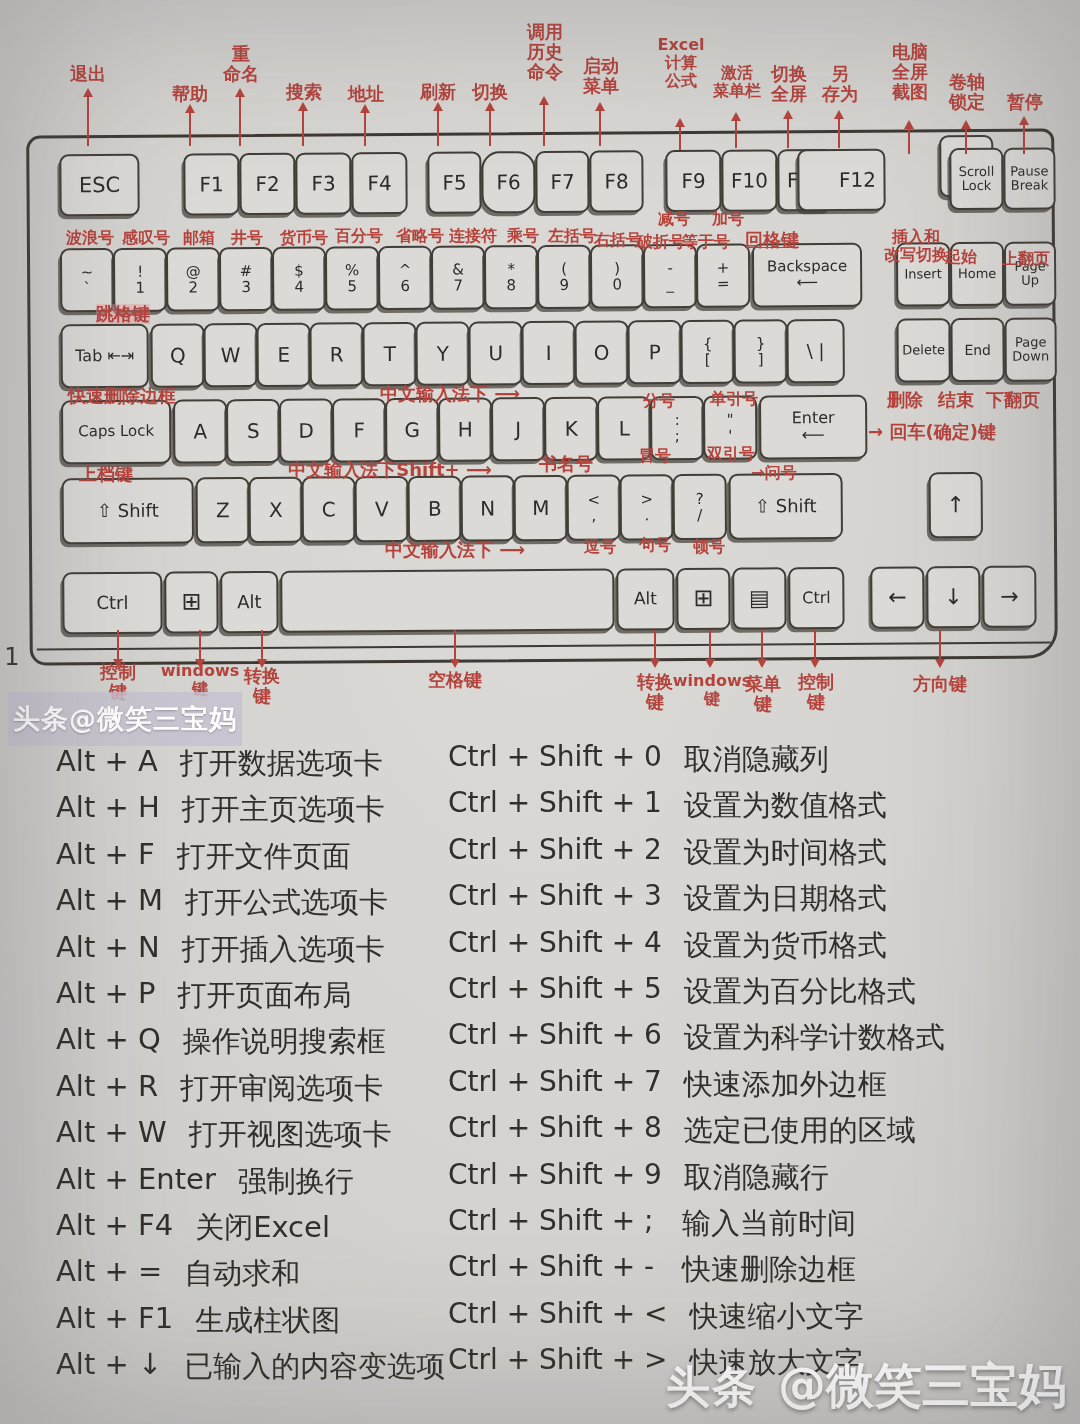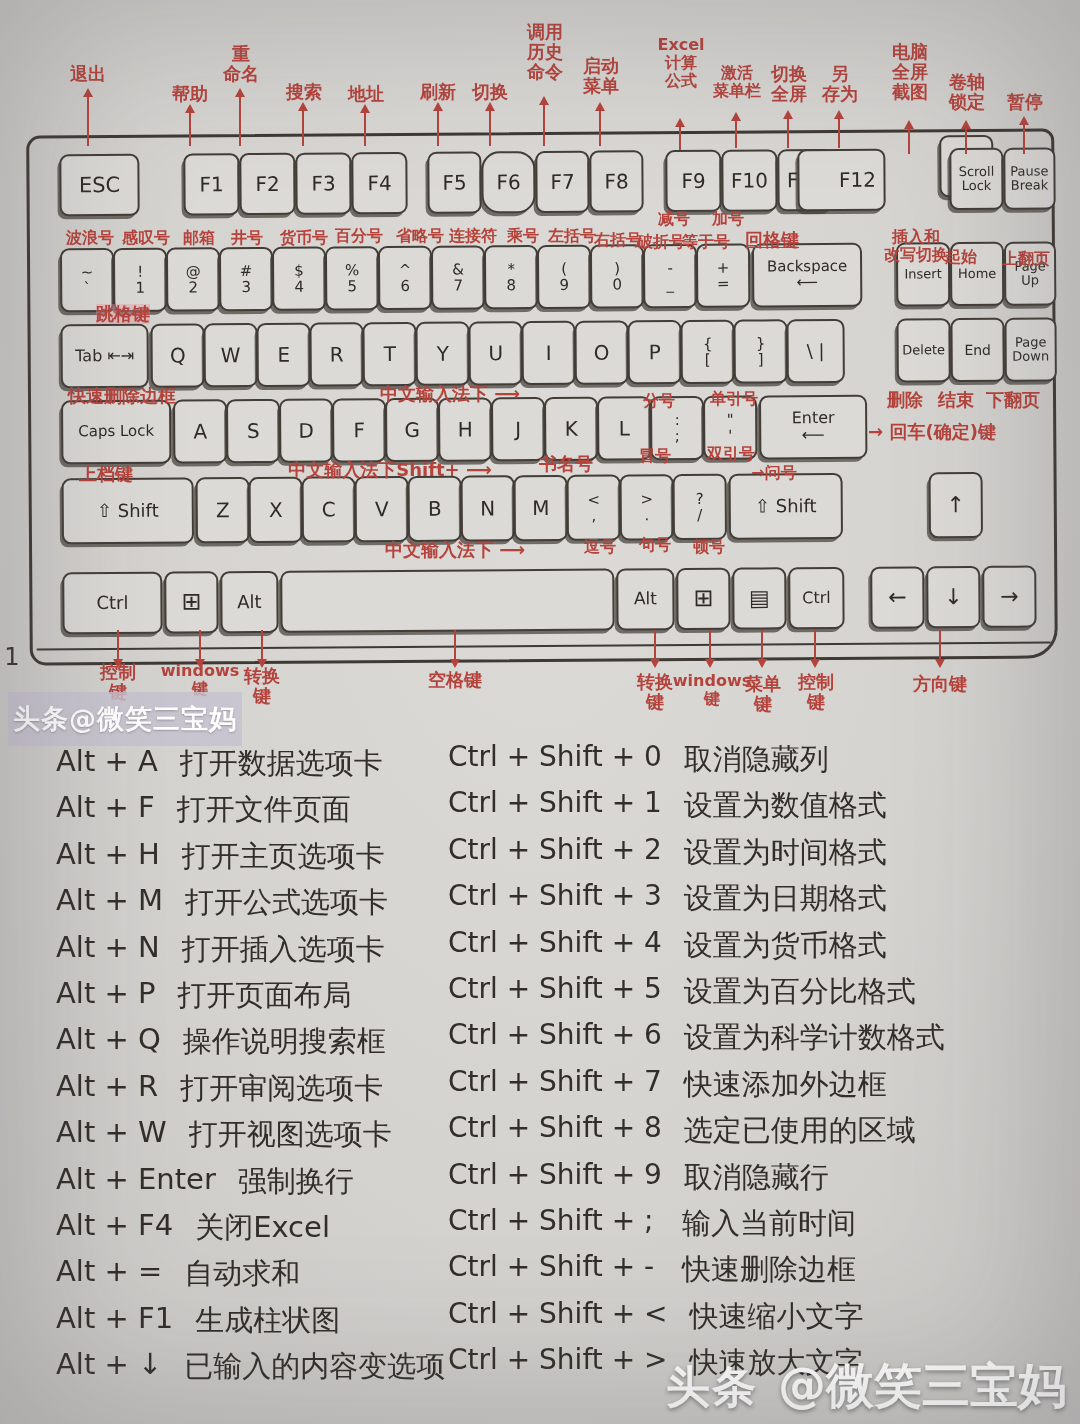--- a/index.html
+++ b/index.html
@@ -286,26 +286,26 @@
   <div class="wm-left">
     <span>头条@微笑三宝妈</span>
   </div>
 
   <div class="sc-col left">
       <div class="sc-row">
         <span class="sc-k">Alt + A</span>
         <span class="sc-d">打开数据选项卡</span>
       </div>
       <div class="sc-row">
+        <span class="sc-k">Alt + H</span>
+        <span class="sc-d">打开主页选项卡</span>
+      </div>
+      <div class="sc-row">
         <span class="sc-k">Alt + F</span>
         <span class="sc-d">打开文件页面</span>
-      </div>
-      <div class="sc-row">
-        <span class="sc-k">Alt + H</span>
-        <span class="sc-d">打开主页选项卡</span>
       </div>
       <div class="sc-row">
         <span class="sc-k">Alt + M</span>
         <span class="sc-d">打开公式选项卡</span>
       </div>
       <div class="sc-row">
         <span class="sc-k">Alt + N</span>
         <span class="sc-d">打开插入选项卡</span>
       </div>
       <div class="sc-row">

